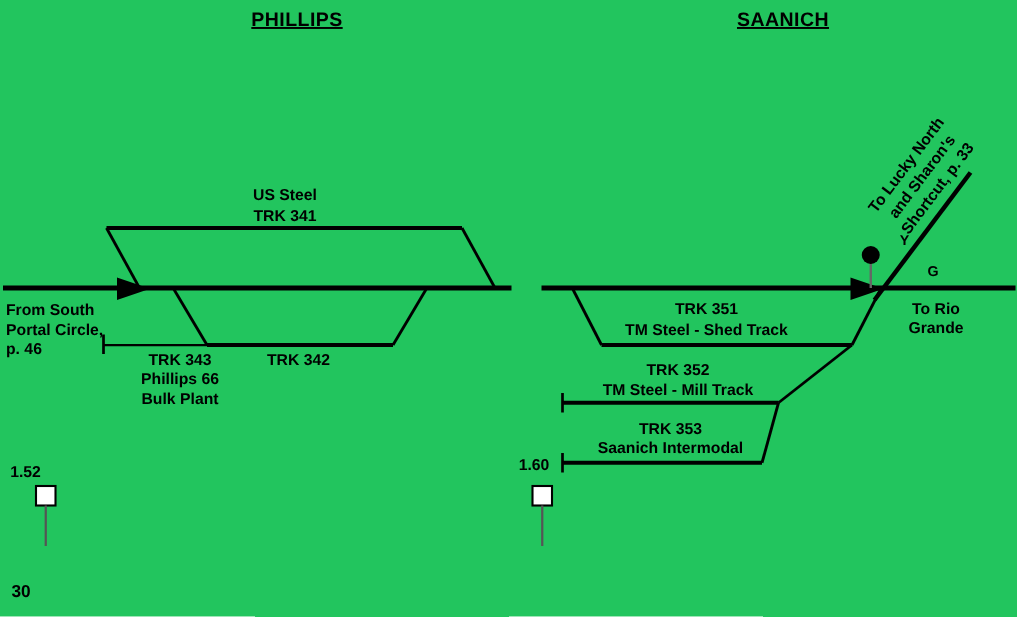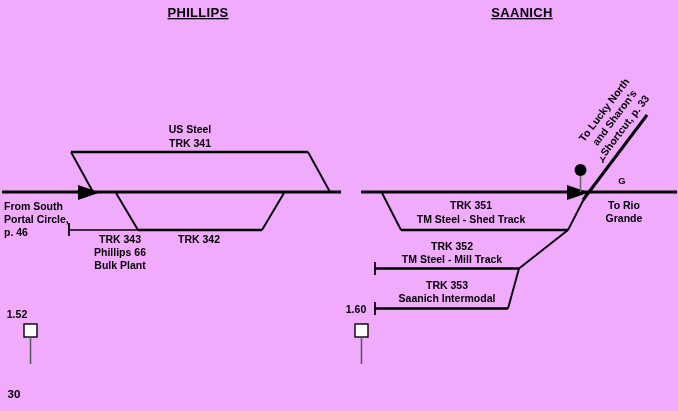--- a/index.html
+++ b/index.html
@@ -8,21 +8,21 @@
     padding: 0;
     background: #ffffff;
   }
   body {
     font-family: "Liberation Sans", sans-serif;
   }
   #page {
     position: relative;
     width: 678px;
     height: 411px;
-    background: #f0abfc;
+    background: #22c55e;
     overflow: hidden;
   }
   #diagram {
     position: absolute;
     left: 0;
     top: 0;
     width: 678px;
     height: 411px;
   }
   .panel-title {

